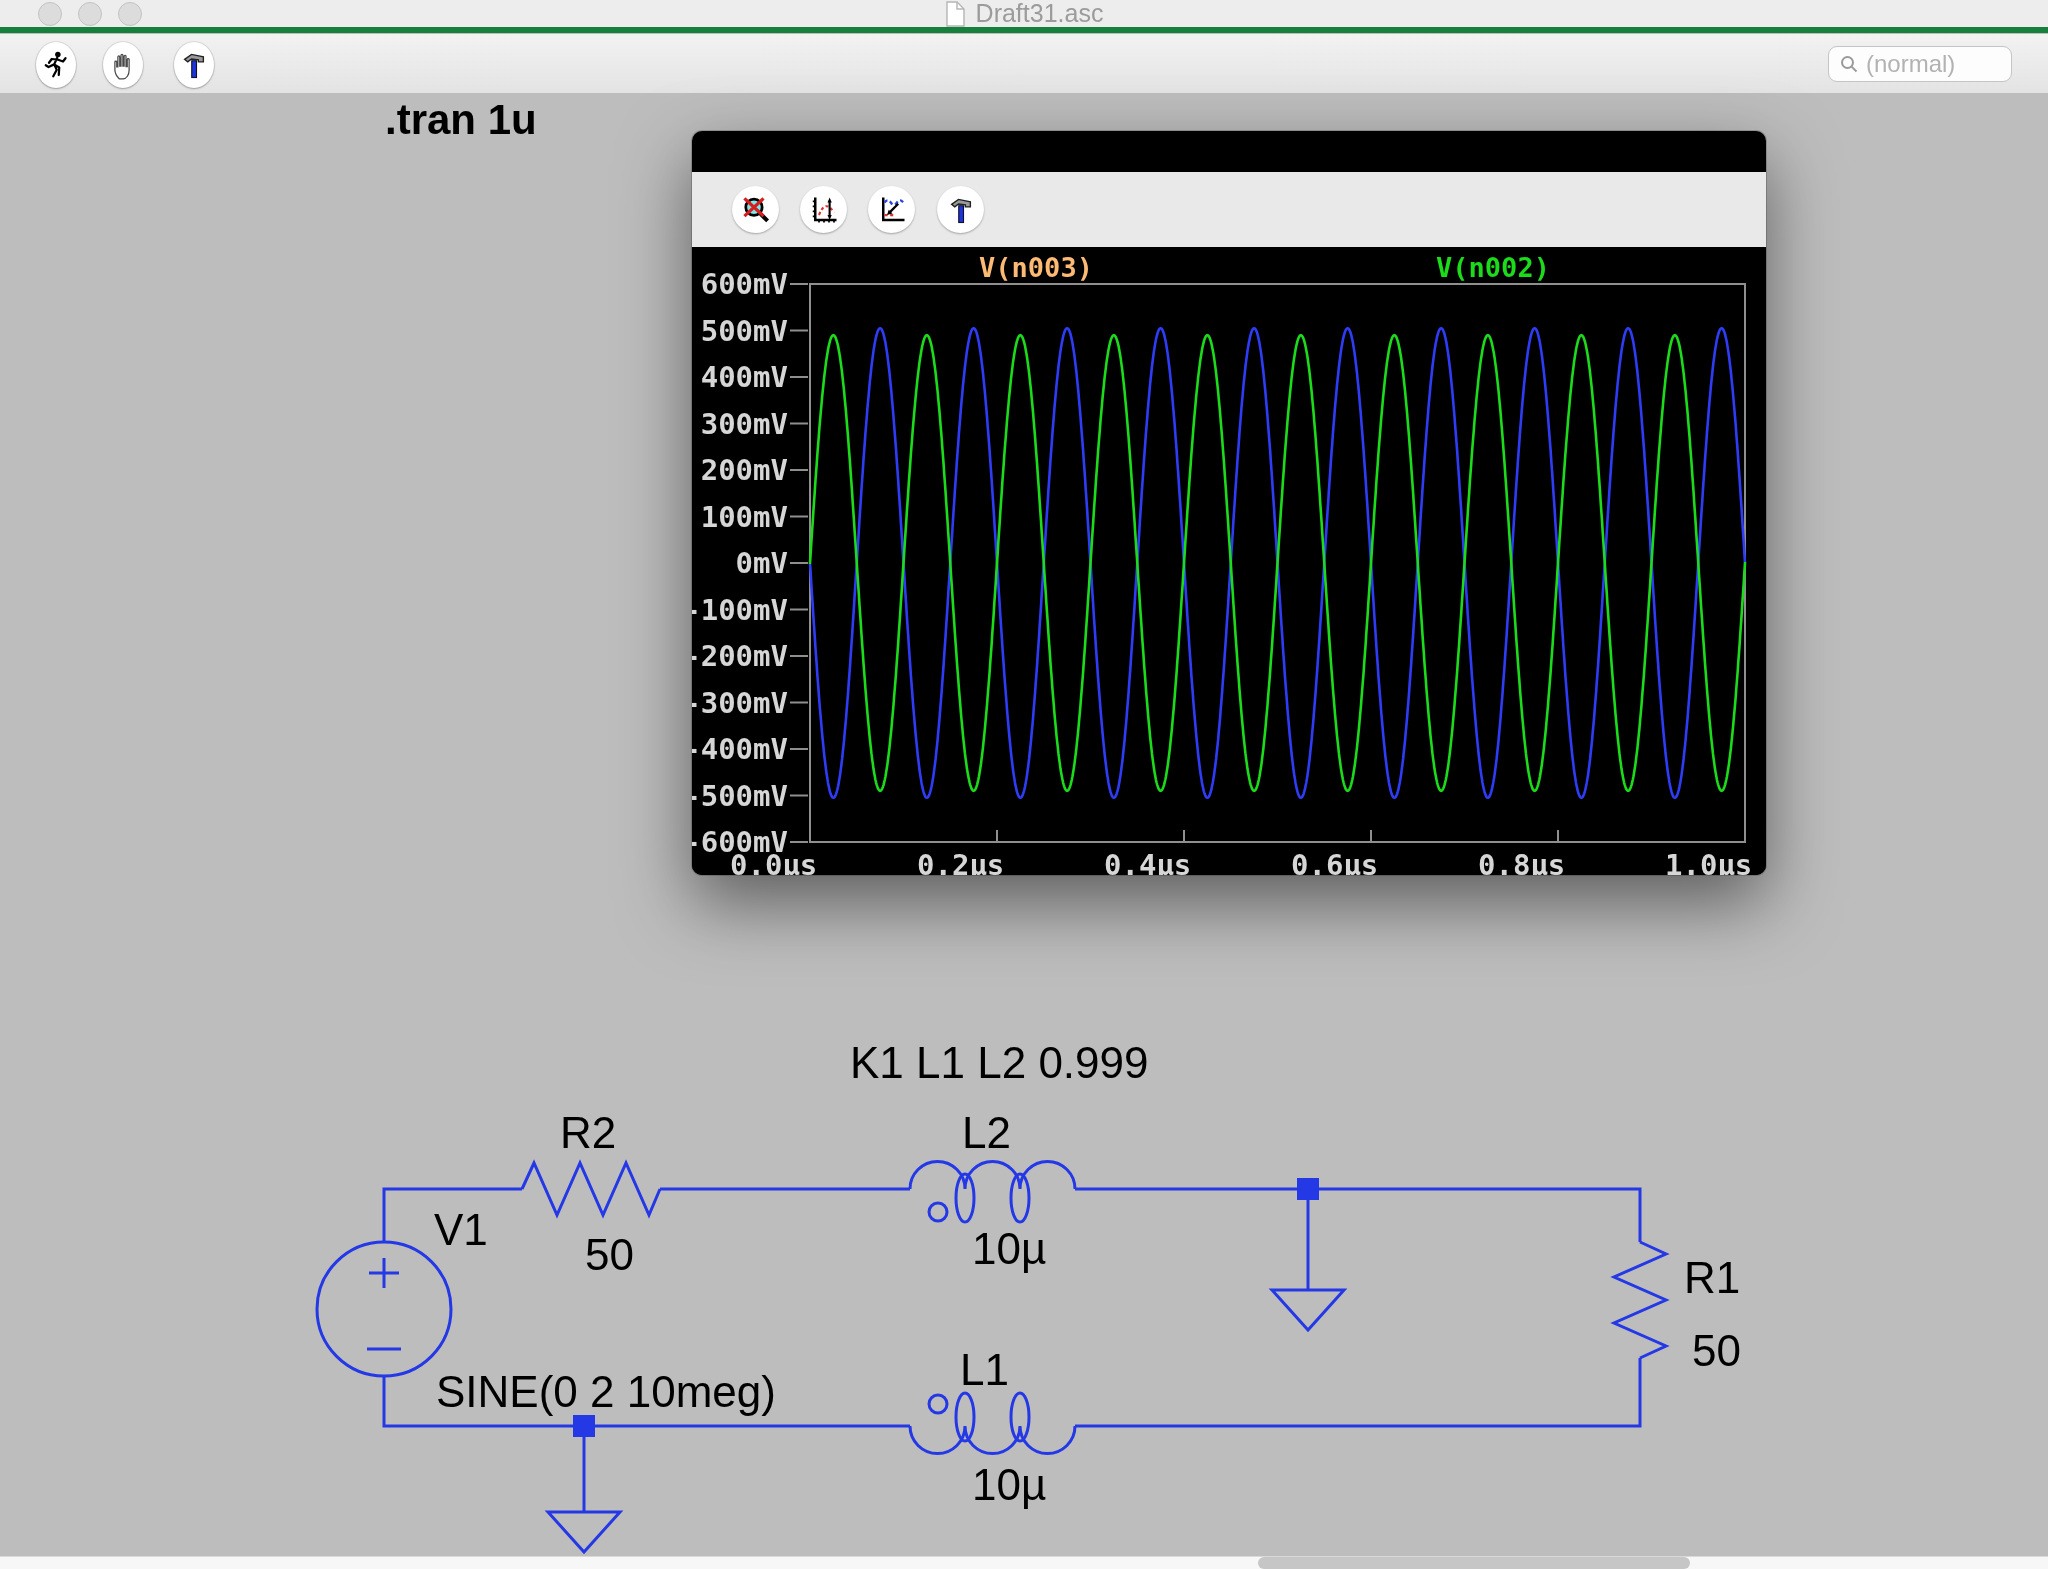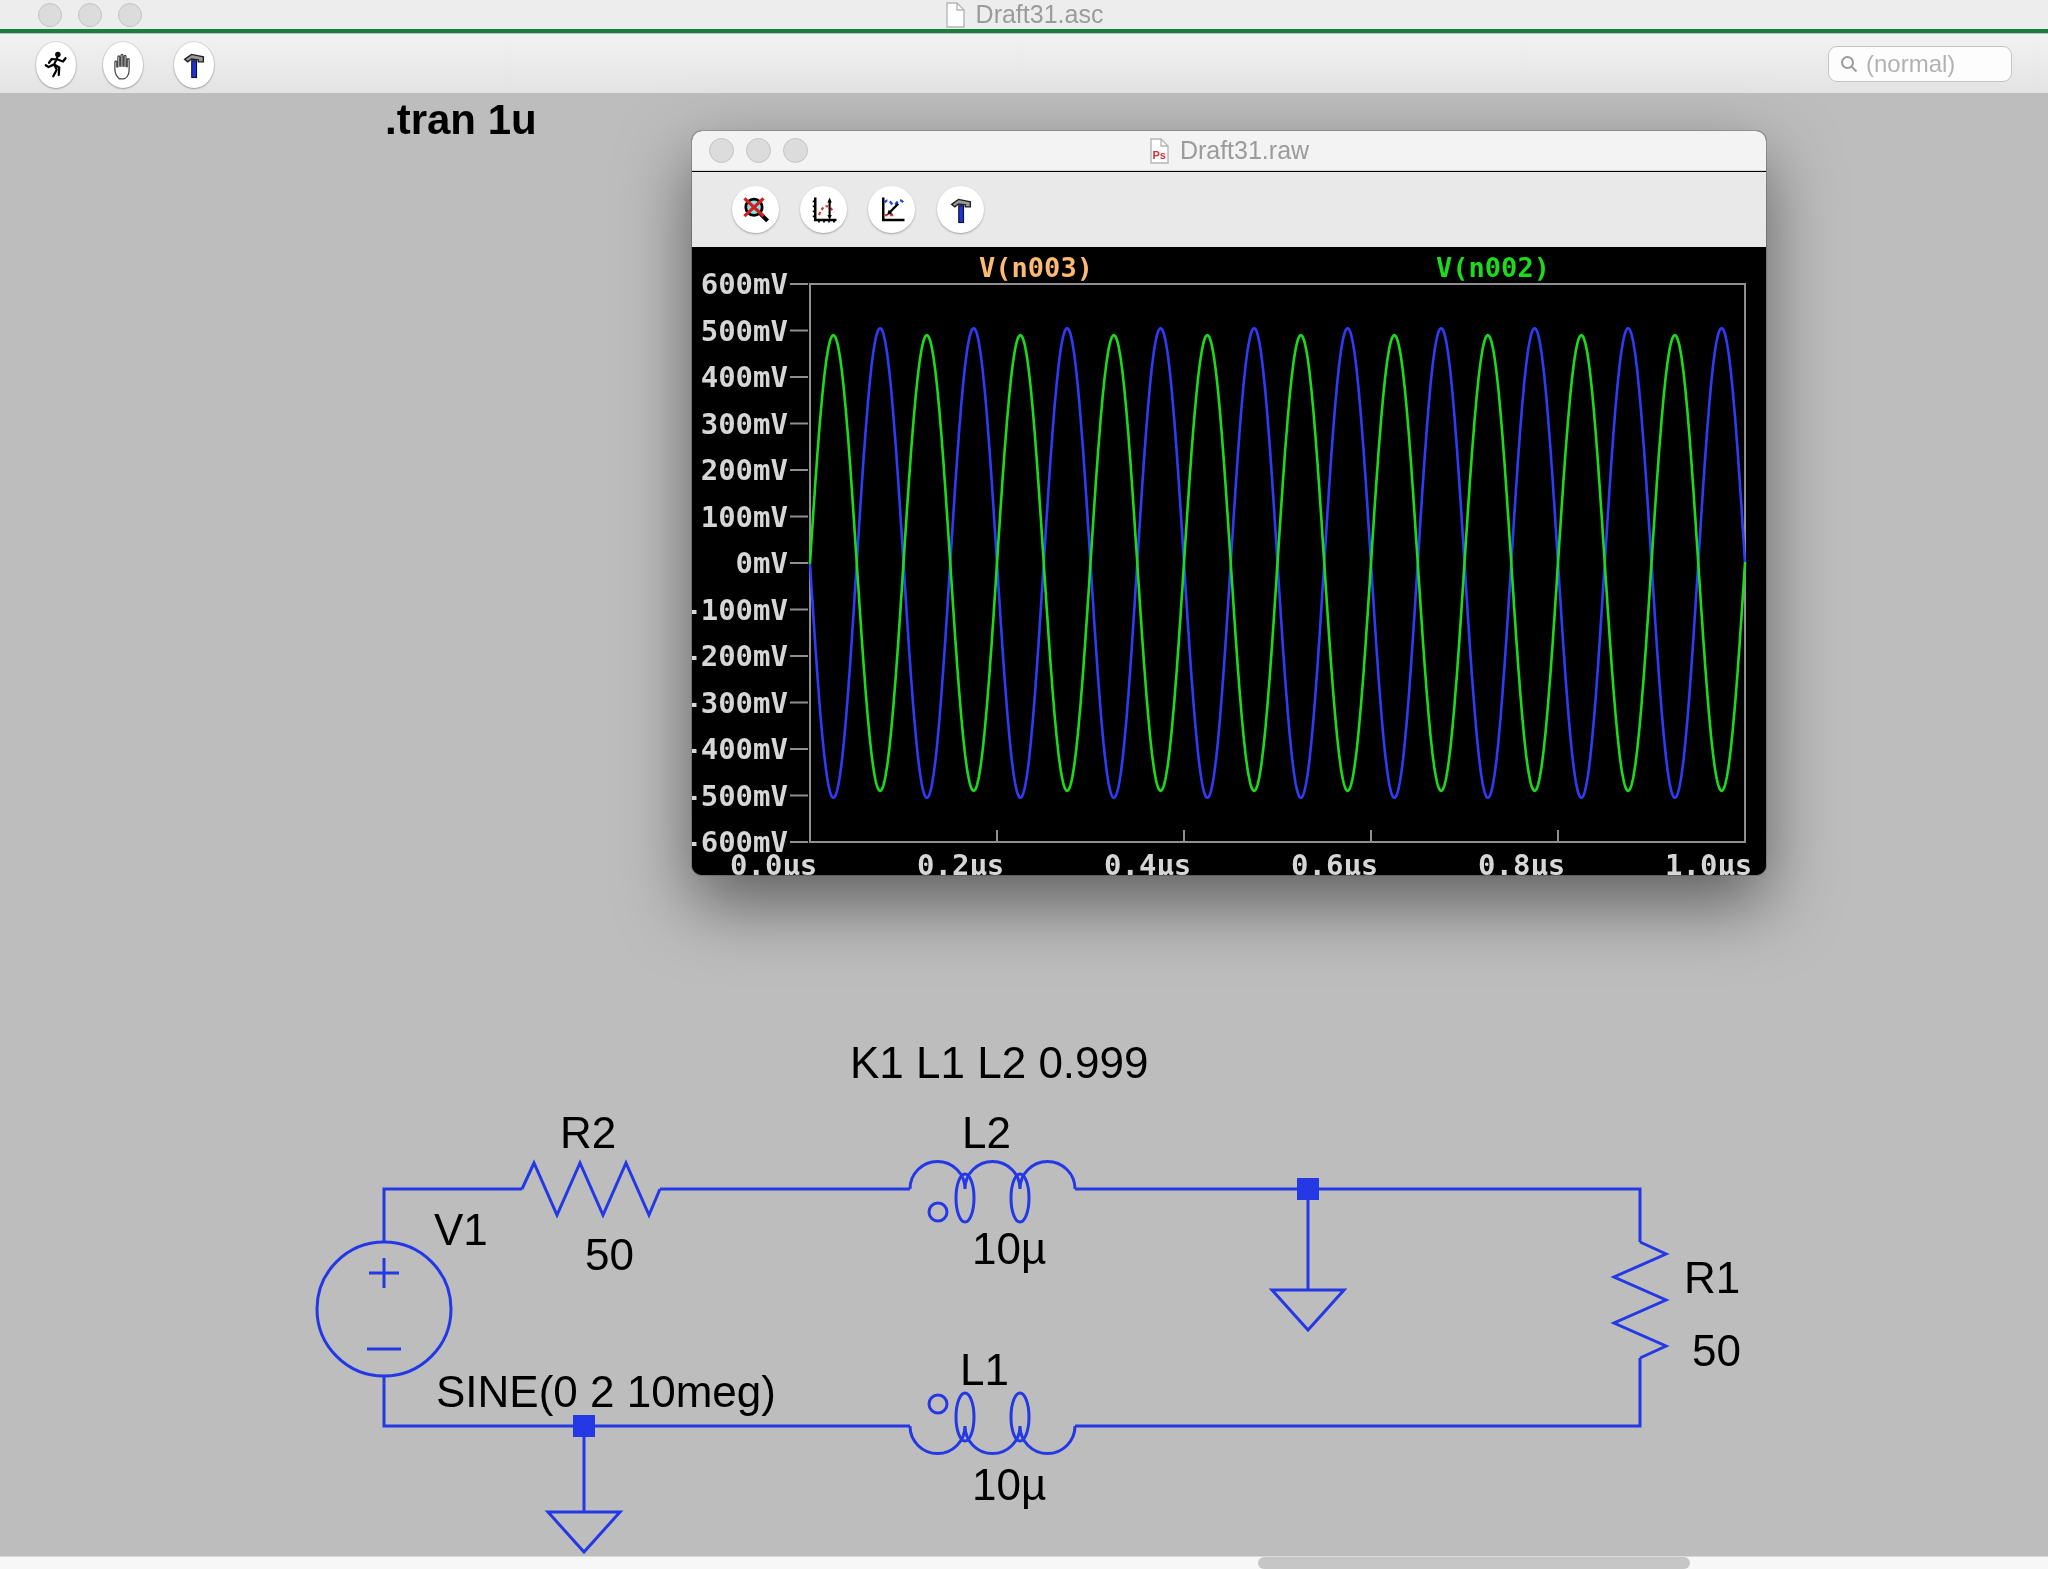--- a/index.html
+++ b/index.html
@@ -1,21 +1,21 @@
 <!DOCTYPE html>
 <html><head>
 <meta charset="utf-8">
 <style>
   * { margin:0; padding:0; box-sizing:border-box; }
   html,body { width:2048px; height:1569px; overflow:hidden; background:#bdbdbd;
               font-family:"Liberation Sans", sans-serif; }
 
   
   #main-titlebar { position:absolute; left:0; top:0; width:2048px; height:33px;
-    background:#ededed; border-bottom:4px solid #15803d; display:flex; align-items:center; }
+    background:#ededed; border-bottom:6px solid #15803d; display:flex; align-items:center; }
   .lights { display:flex; gap:16px; margin-left:38px; }
   .light { width:24px; height:24px; border-radius:50%; background:#dcdcdc; border:1px solid #c3c3c3; }
   .titlewrap { position:absolute; left:0; right:0; top:0; height:100%;
     display:flex; align-items:center; justify-content:center; gap:10px; pointer-events:none; }
   .wtitle { font-size:25px; color:#9b9b9b; }
 
   #main-toolbar { position:absolute; left:0; top:34px; width:2048px; height:69px;
     background:linear-gradient(#f2f2f2,#e1e1e1); border-bottom:1px solid #a9a9a9; }
   .tool-oval { position:absolute; top:8px; width:40px; height:46px; border-radius:50%;
     background:#fff; box-shadow:0 1px 2px rgba(0,0,0,.25), 0 0 0 1px rgba(0,0,0,.08);
@@ -168,35 +168,20 @@
       <path d="M367 1349 h34"></path>
     </g>
   </g>
   <g fill="#2438e6" stroke="none">
     <rect x="1297" y="1178" width="22" height="22"></rect>
     <rect x="573" y="1415" width="22" height="22"></rect>
   </g>
 </svg>
 
 <div id="raw-window">
-  <div id="raw-titlebar">
-    <div class="lights">
-      <div class="light"></div>
-      <div class="light"></div>
-      <div class="light"></div>
-    </div>
-    <div class="titlewrap">
-      <svg width="21" height="26" viewBox="0 0 21 26">
-        <path d="M2 1 H12 L19 8 V25 H2 Z" fill="#fff" stroke="#b5b5b5" stroke-width="1.4"></path>
-        <path d="M12 1 V8 H19" fill="none" stroke="#b5b5b5" stroke-width="1.4"></path>
-        <text x="3.5" y="21" font-size="11" font-weight="bold" fill="#d03030" font-family="Liberation Sans, sans-serif">Ps</text>
-      </svg>
-      <span class="wtitle">Draft31.raw</span>
-    </div>
-  </div>
 
   <div id="raw-toolbar">
     <div class="plot-btn" style="left:40px;">
       <svg width="30" height="30" viewBox="0 0 22 22">
         <circle cx="9.5" cy="9" r="6" fill="#7fe8e8" stroke="#000" stroke-width="2"></circle>
         <line x1="14" y1="13.5" x2="19.5" y2="19" stroke="#000" stroke-width="3"></line>
         <path d="M2.5 2.5 L16.5 15.5 M16.5 2.5 L2.5 15.5" stroke="#d42020" stroke-width="2.4"></path>
       </svg>
     </div>
     <div class="plot-btn" style="left:108px;">

